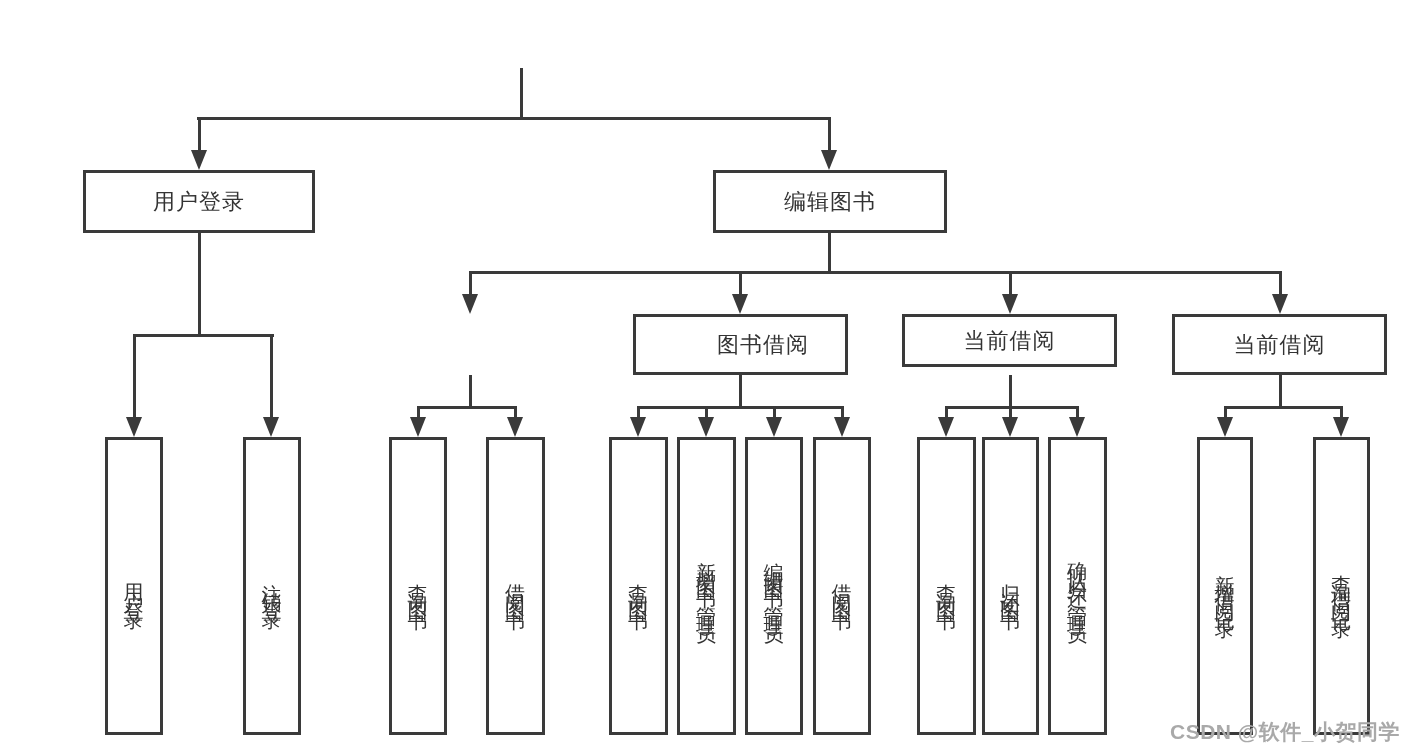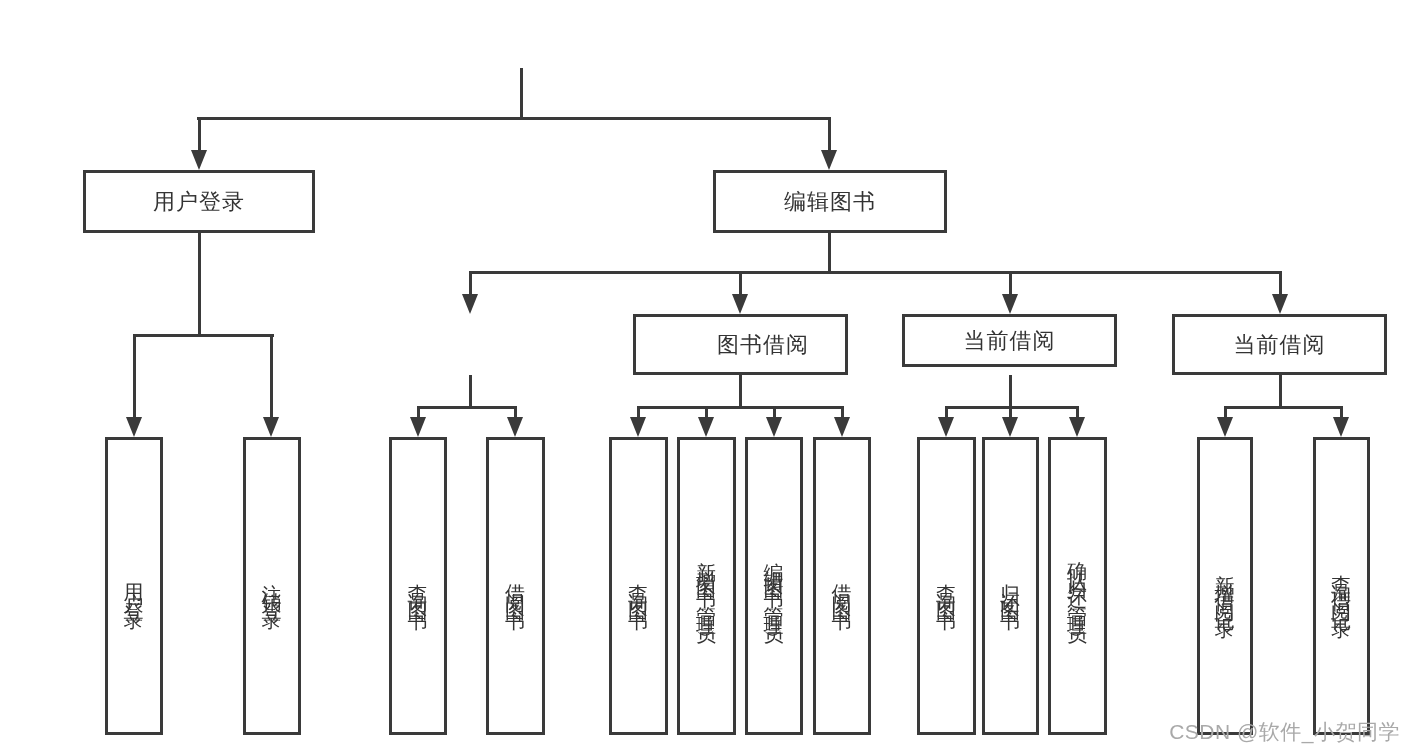--- a/index.html
+++ b/index.html
@@ -26,21 +26,21 @@
   }
   .vl{position:absolute;width:3px;background:var(--line);}
   .hl{position:absolute;height:3px;background:var(--line);}
   .arr{
     position:absolute;width:0;height:0;
     border-left:8px solid transparent;border-right:8px solid transparent;
     border-top:20px solid var(--line);
   }
   .watermark{
     position:absolute;right:5px;top:718px;z-index:10;
-    font-size:21px;color:var(--wm);letter-spacing:0.5px;white-space:nowrap;
+    font-size:21px;color:var(--wm);letter-spacing:0.5px;white-space:nowrap;font-weight:bold;
   }
 </style>
 </head>
 <body>
 
 <div id="stage">
 
 
   <div class="vl" style="left:520px;top:68px;height:50px;"></div>
   <div class="hl" style="left:197px;top:117px;width:634px;"></div>

